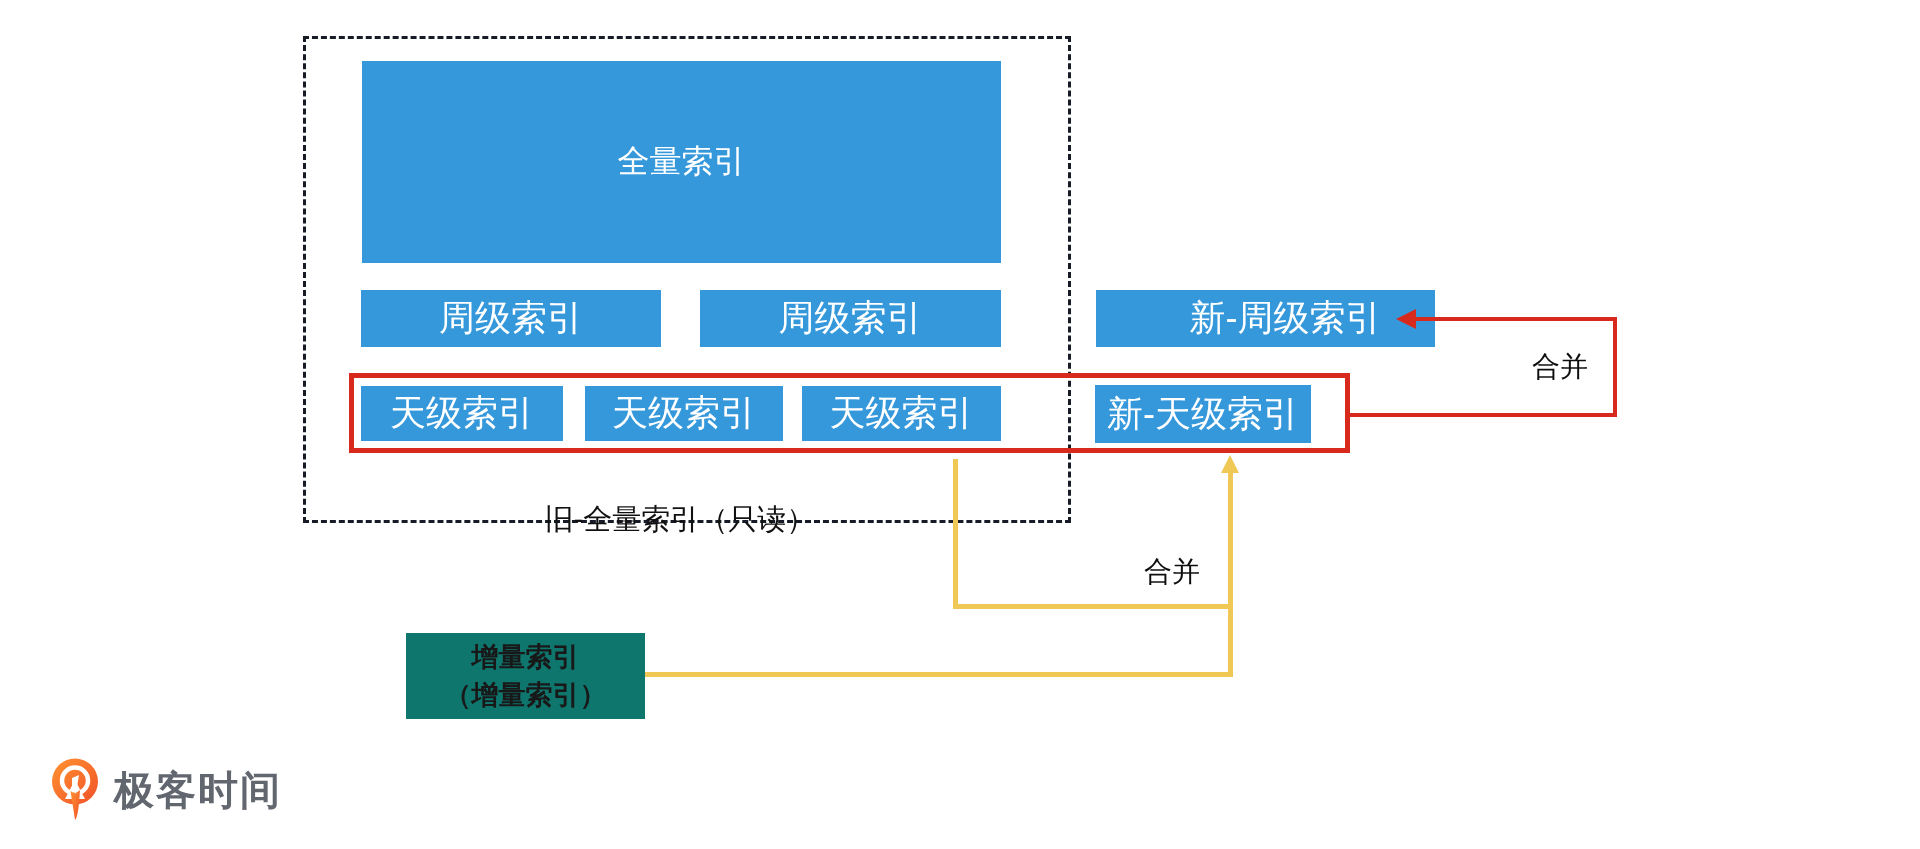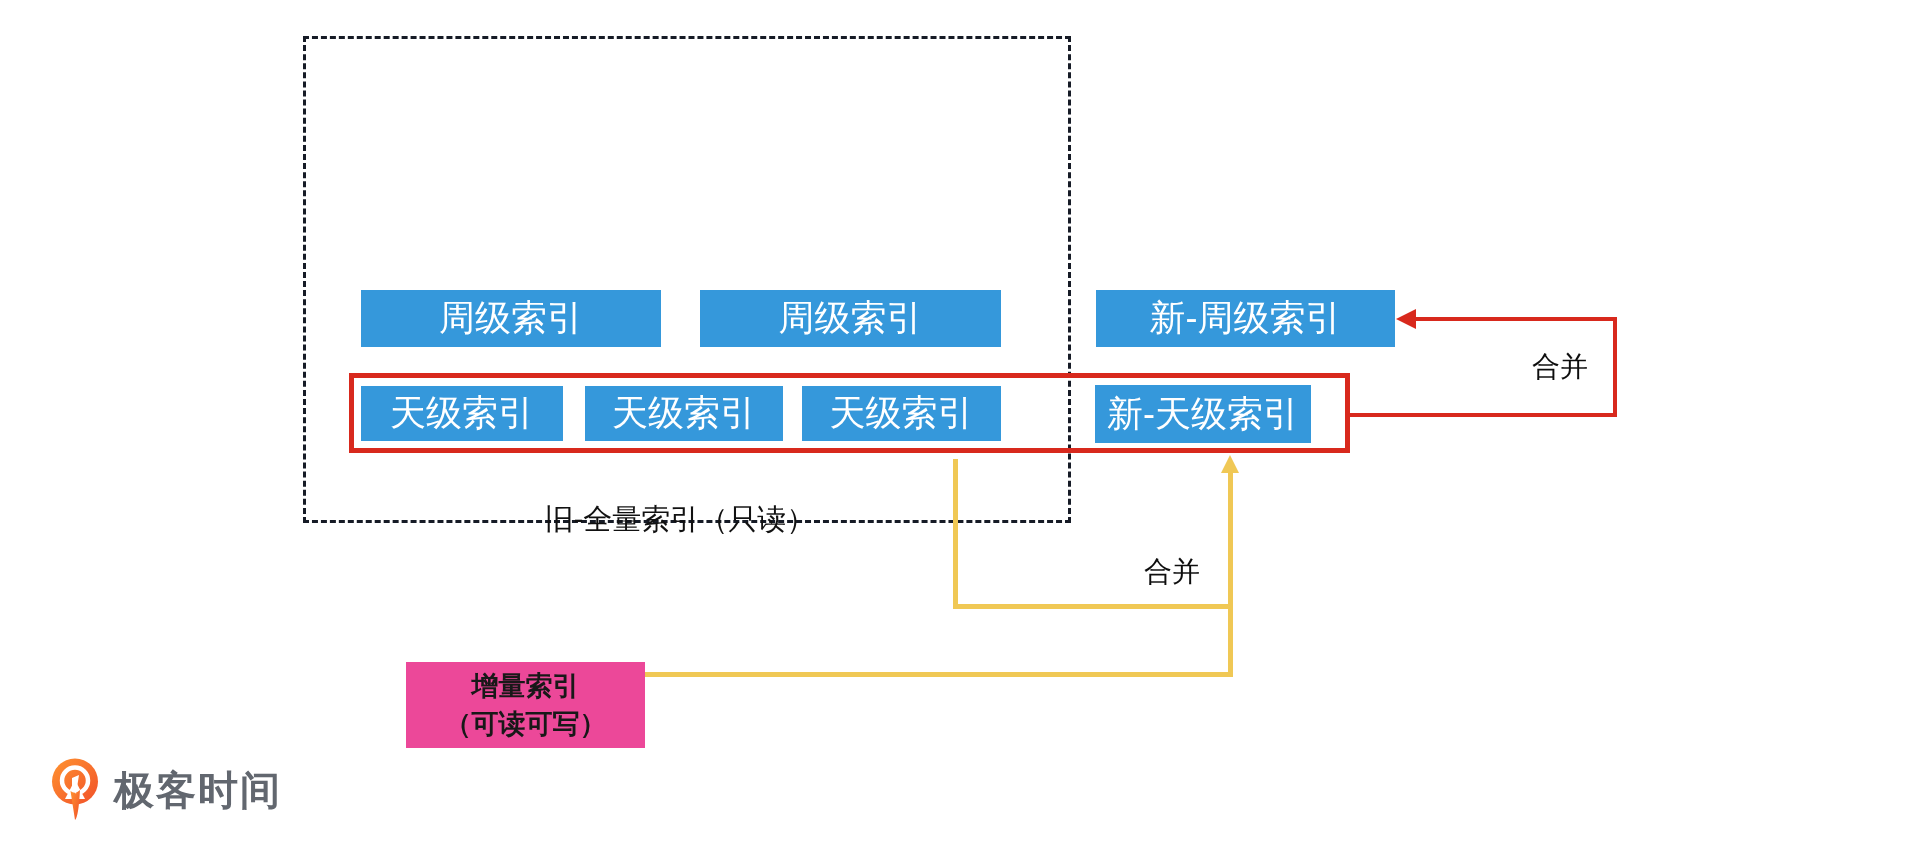--- a/index.html
+++ b/index.html
@@ -23,21 +23,21 @@
     position: absolute;
     background: #3598db;
     color: #ffffff;
     display: flex; align-items: center; justify-content: center;
     font-size: 36px; font-weight: 500;
     white-space: nowrap;
   }
   .full-index   { left: 362px; top: 61px;  width: 639px; height: 202px; font-size: 32px; }
   .week-1       { left: 361px; top: 290px; width: 300px; height: 57px; }
   .week-2       { left: 700px; top: 290px; width: 301px; height: 57px; }
-  .new-week     { left: 1096px; top: 290px; width: 299px; height: 57px; }
+  .new-week     { left: 1096px; top: 290px; width: 299px; height: 57px; padding-left: 40px; }
   .day-1        { left: 361px; top: 386px; width: 202px; height: 55px; }
   .day-2        { left: 585px; top: 386px; width: 198px; height: 55px; }
   .day-3        { left: 802px; top: 386px; width: 199px; height: 55px; }
   .new-day      { left: 1095px; top: 385px; width: 216px; height: 58px; }
 
   
   .red-rect {
     position: absolute; left: 349px; top: 373px;
     width: 1001px; height: 80px;
     border: 5px solid #d8291d;
@@ -83,23 +83,23 @@
     border-bottom: 18px solid #f0c855;
   }
   .merge-yellow {
     position: absolute; left: 1110px; top: 553px; width: 124px;
     text-align: center; font-size: 28px; color: #0d0d0d; font-weight: 500;
     white-space: nowrap;
   }
 
   
   .incr-box {
-    position: absolute; left: 406px; top: 662px;
+    position: absolute; left: 406px; top: 633px;
     width: 239px; height: 86px;
-    background: #ec4899;
+    background: #0f766e;
     display: flex; flex-direction: column; align-items: center; justify-content: center;
     color: #181818; font-size: 27px; font-weight: 600;
     line-height: 38px; white-space: nowrap;
   }
 
   
   .logo { position: absolute; left: 50px; top: 758px; display: flex; align-items: center; }
   .logo-icon { width: 50px; height: 64px; }
   .logo-text {
     margin-left: 14px;
@@ -107,20 +107,21 @@
     letter-spacing: 2px; white-space: nowrap;
   }
 </style>
 </head>
 <body>
 
 <div class="stage">
 
   <div class="dashed-box"></div>
 
+  <div class="bluebox full-index">全量索引</div>
 
   <div class="bluebox week-1">周级索引</div>
   <div class="bluebox week-2">周级索引</div>
   <div class="bluebox new-week">新-周级索引</div>
 
   <div class="red-rect"></div>
 
   <div class="bluebox day-1">天级索引</div>
   <div class="bluebox day-2">天级索引</div>
   <div class="bluebox day-3">天级索引</div>
@@ -136,21 +137,21 @@
 
   <div class="yline yel-v1"></div>
   <div class="yline yel-h1"></div>
   <div class="yline yel-v2"></div>
   <div class="yline yel-h2"></div>
   <div class="yel-arrow-up"></div>
   <div class="merge-yellow">合并</div>
 
   <div class="incr-box">
     <div>增量索引</div>
-    <div>（可读可写）</div>
+    <div>（增量索引）</div>
   </div>
 
   <div class="logo">
     <svg class="logo-icon" viewBox="0 0 100 128" xmlns="http://www.w3.org/2000/svg">
       <defs>
         <linearGradient id="og" x1="0" y1="0" x2="1" y2="1">
           <stop offset="0" stop-color="#ff9330"></stop>
           <stop offset="1" stop-color="#f1512a"></stop>
         </linearGradient>
       </defs>

